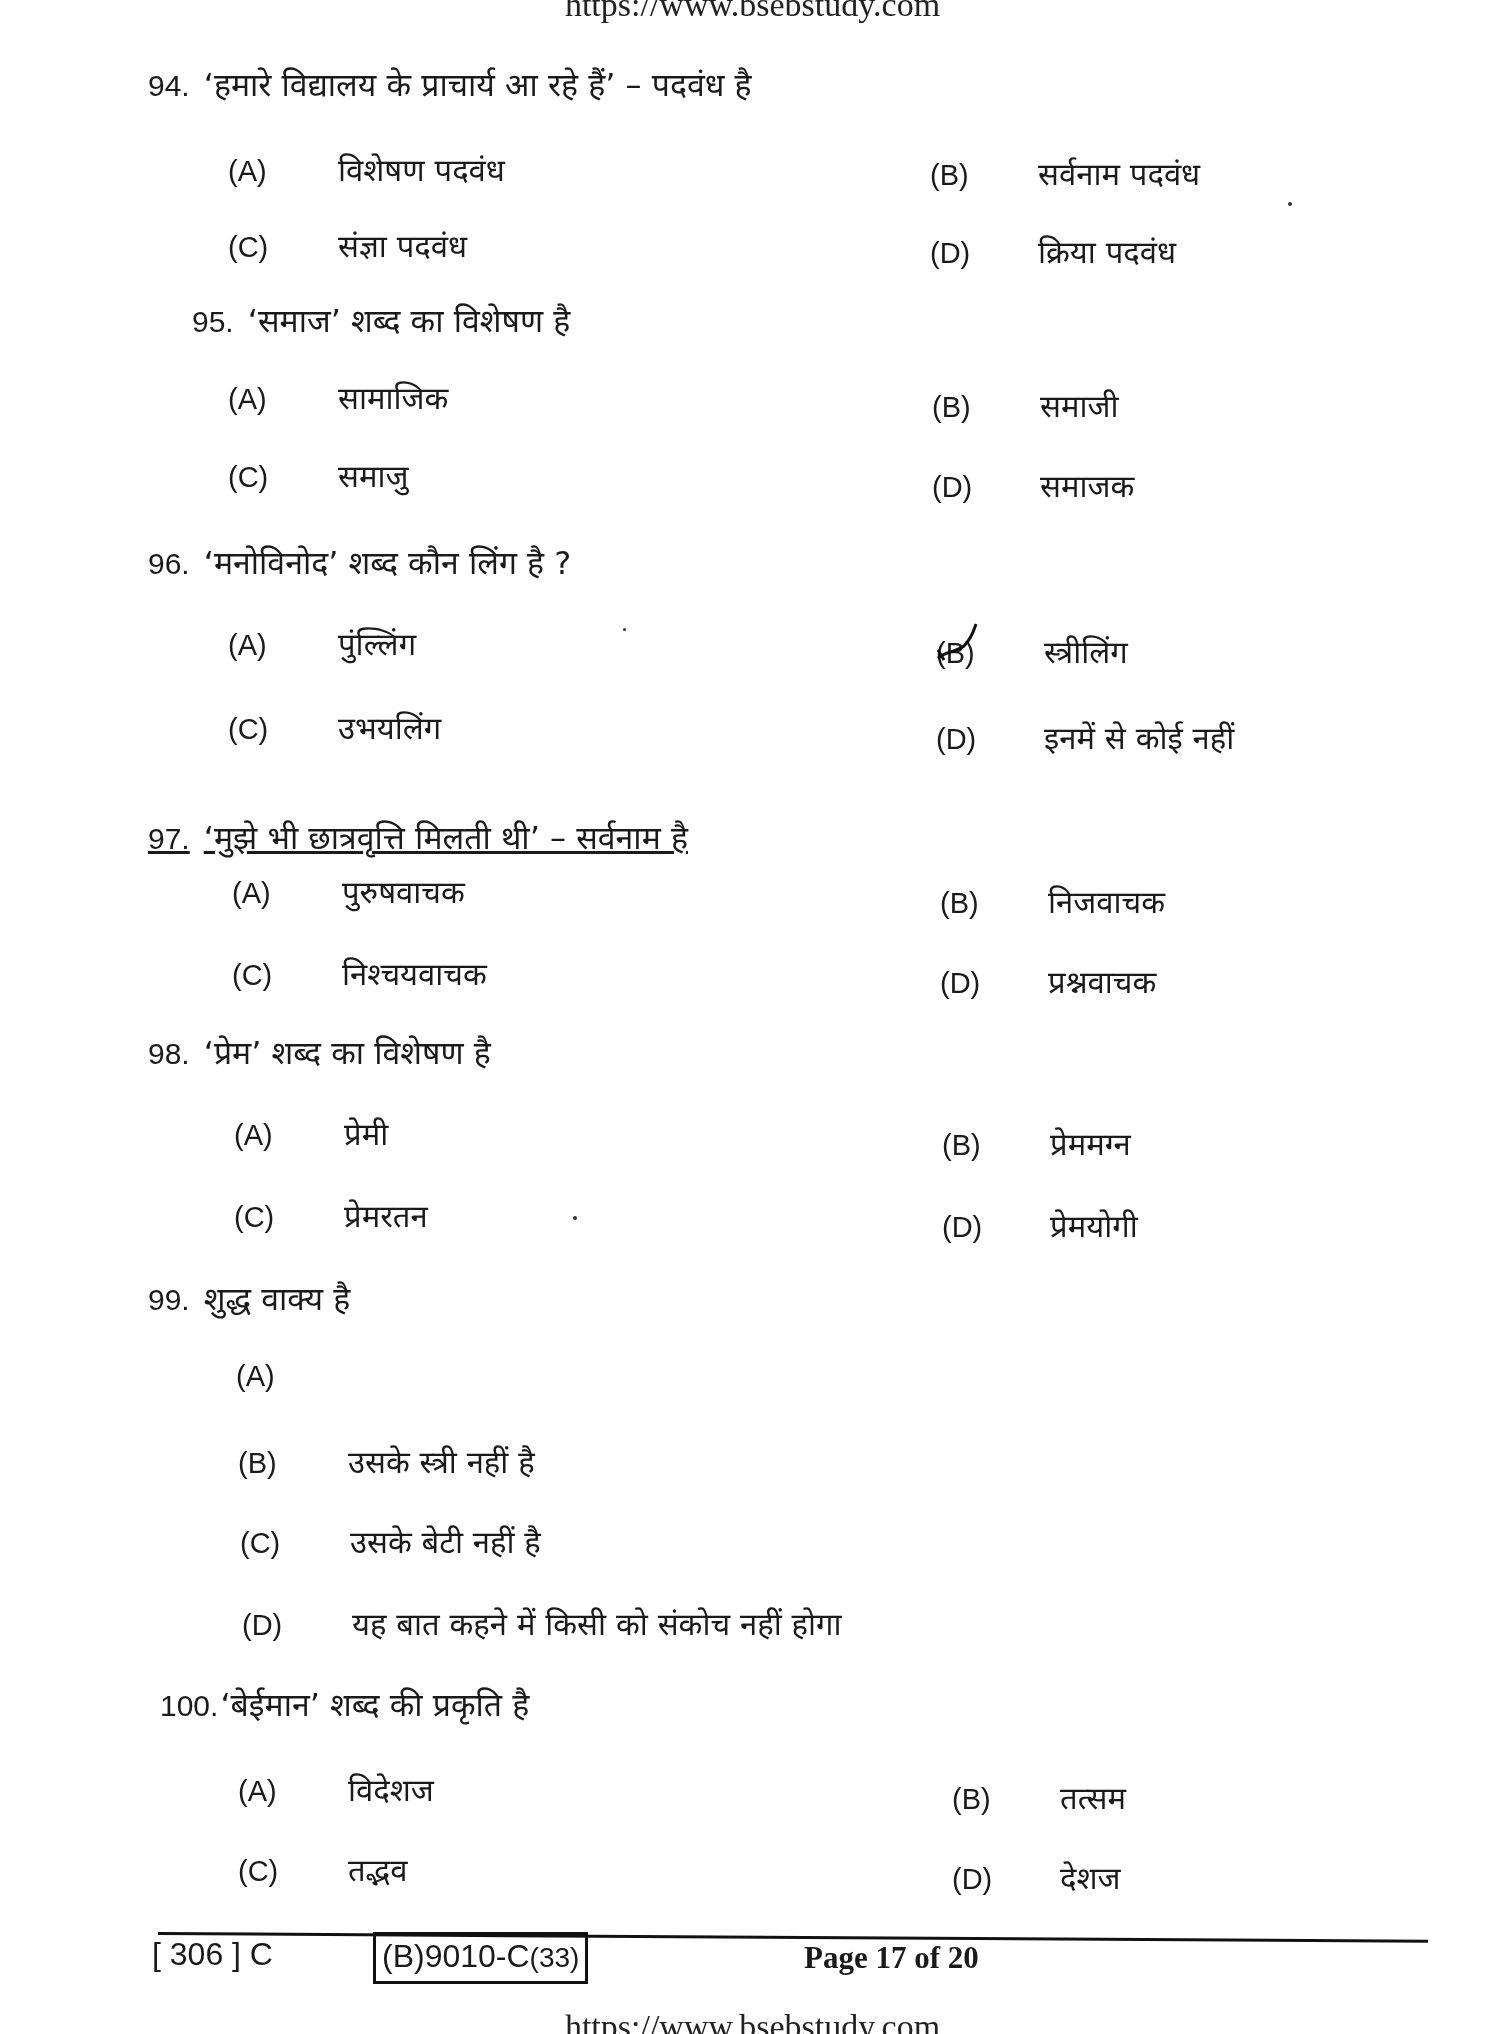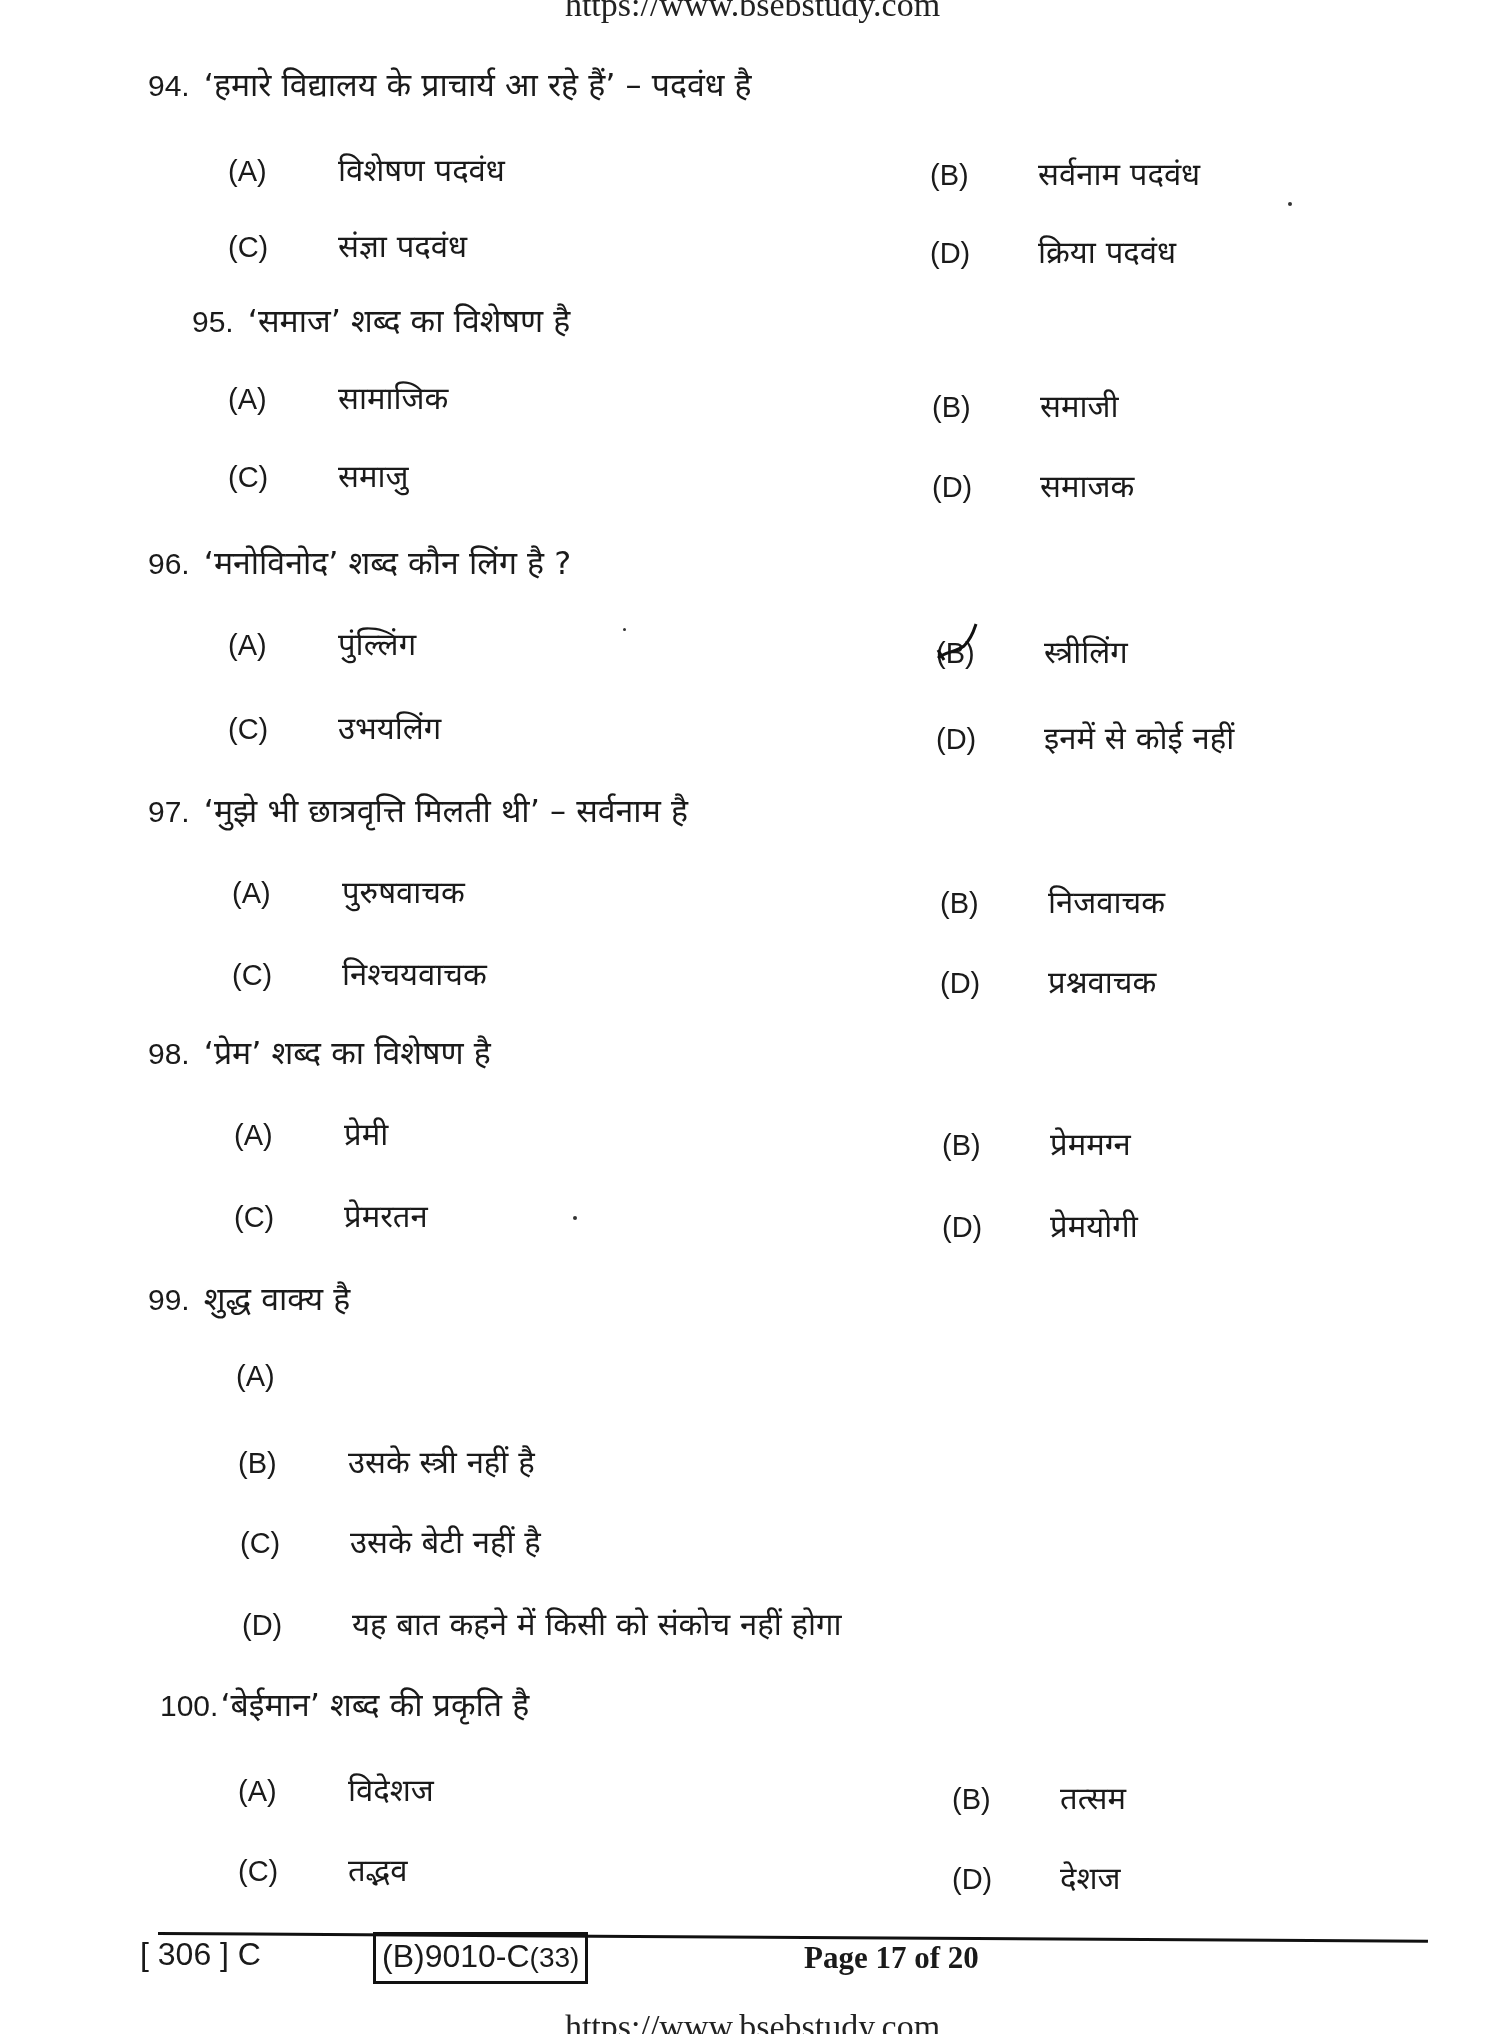--- a/index.html
+++ b/index.html
@@ -21,21 +21,21 @@
   .opt .lbl { font-family: "Liberation Sans", sans-serif; font-size: 29px; width: 110px; display: inline-block; }
   .opt.right .lbl { width: 108px; }
   .tick-mark {
     position: absolute; width: 50px; height: 40px;
   }
   .footer-line {
     position: absolute; left: 158px; top: 1932px; width: 1270px; height: 3px; background: #111;
     transform: rotate(0.35deg); transform-origin: left center;
   }
   .footer-left {
-    position: absolute; left: 140px; top: 1936px; font-family: "Liberation Sans", sans-serif; font-size: 32px; text-align: right;
+    position: absolute; left: 152px; top: 1936px; font-family: "Liberation Sans", sans-serif; font-size: 32px; text-align: right;
   }
   .footer-code {
     position: absolute; left: 373px; top: 1932px; border: 3px solid #111; padding: 2px 6px 4px 6px;
     font-family: "Liberation Sans", sans-serif; font-size: 32px; line-height: 38px;
   }
   .footer-code .sub { font-size: 28px; }
   .footer-page {
     position: absolute; left: 804px; top: 1940px; font-family: "Liberation Serif", serif; font-weight: bold; font-size: 31px;
   }
   .speck { position: absolute; width: 4px; height: 4px; background: #333; border-radius: 50%; }
@@ -102,21 +102,21 @@
 </svg>
 <div class="opt" style="left:228px; top:706px;">
     <span class="lbl">(C)</span>
     <span>उभयलिंग</span>
   </div>
 <div class="opt right" style="left:936px; top:716px;">
     <span class="lbl">(D)</span>
     <span>इनमें से कोई नहीं</span>
   </div>
 
-<div class="question" style="top:788px;">
+<div class="question" style="top:815px;text-decoration:underline;">
   <span class="qnum">97.</span><span>‘मुझे भी छात्रवृत्ति मिलती थी’ – सर्वनाम है</span>
 </div>
 <div class="opt" style="left:232px; top:870px;">
     <span class="lbl">(A)</span>
     <span>पुरुषवाचक</span>
   </div>
 <div class="opt right" style="left:940px; top:880px;">
     <span class="lbl">(B)</span>
     <span>निजवाचक</span>
   </div>

